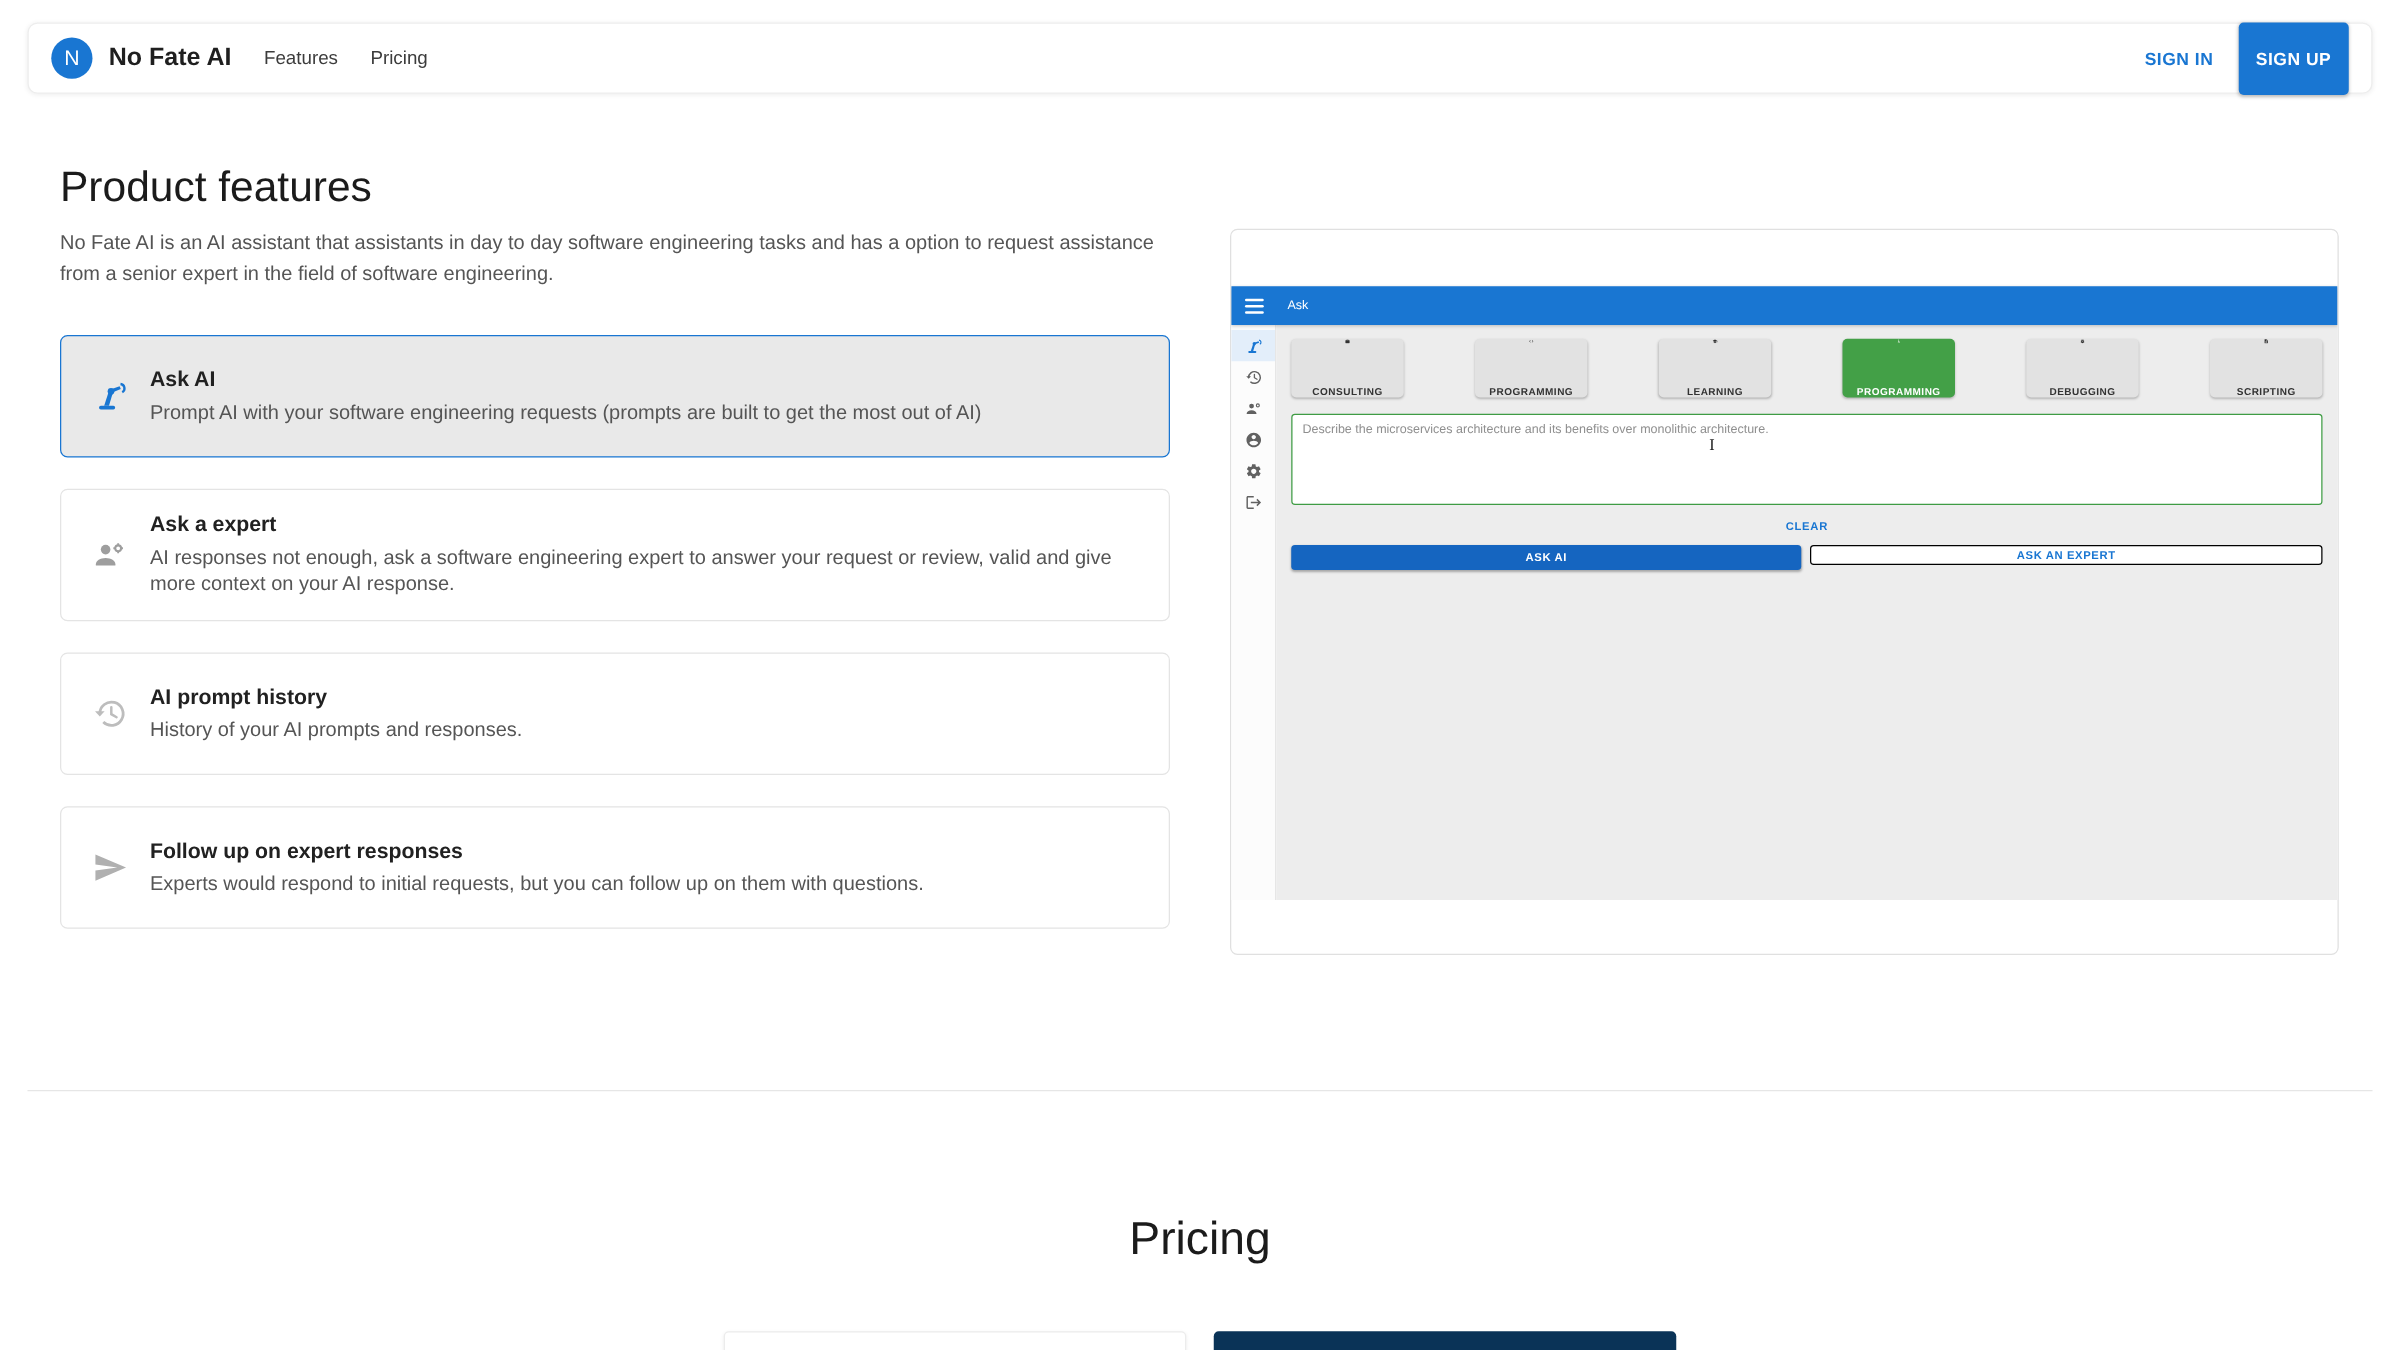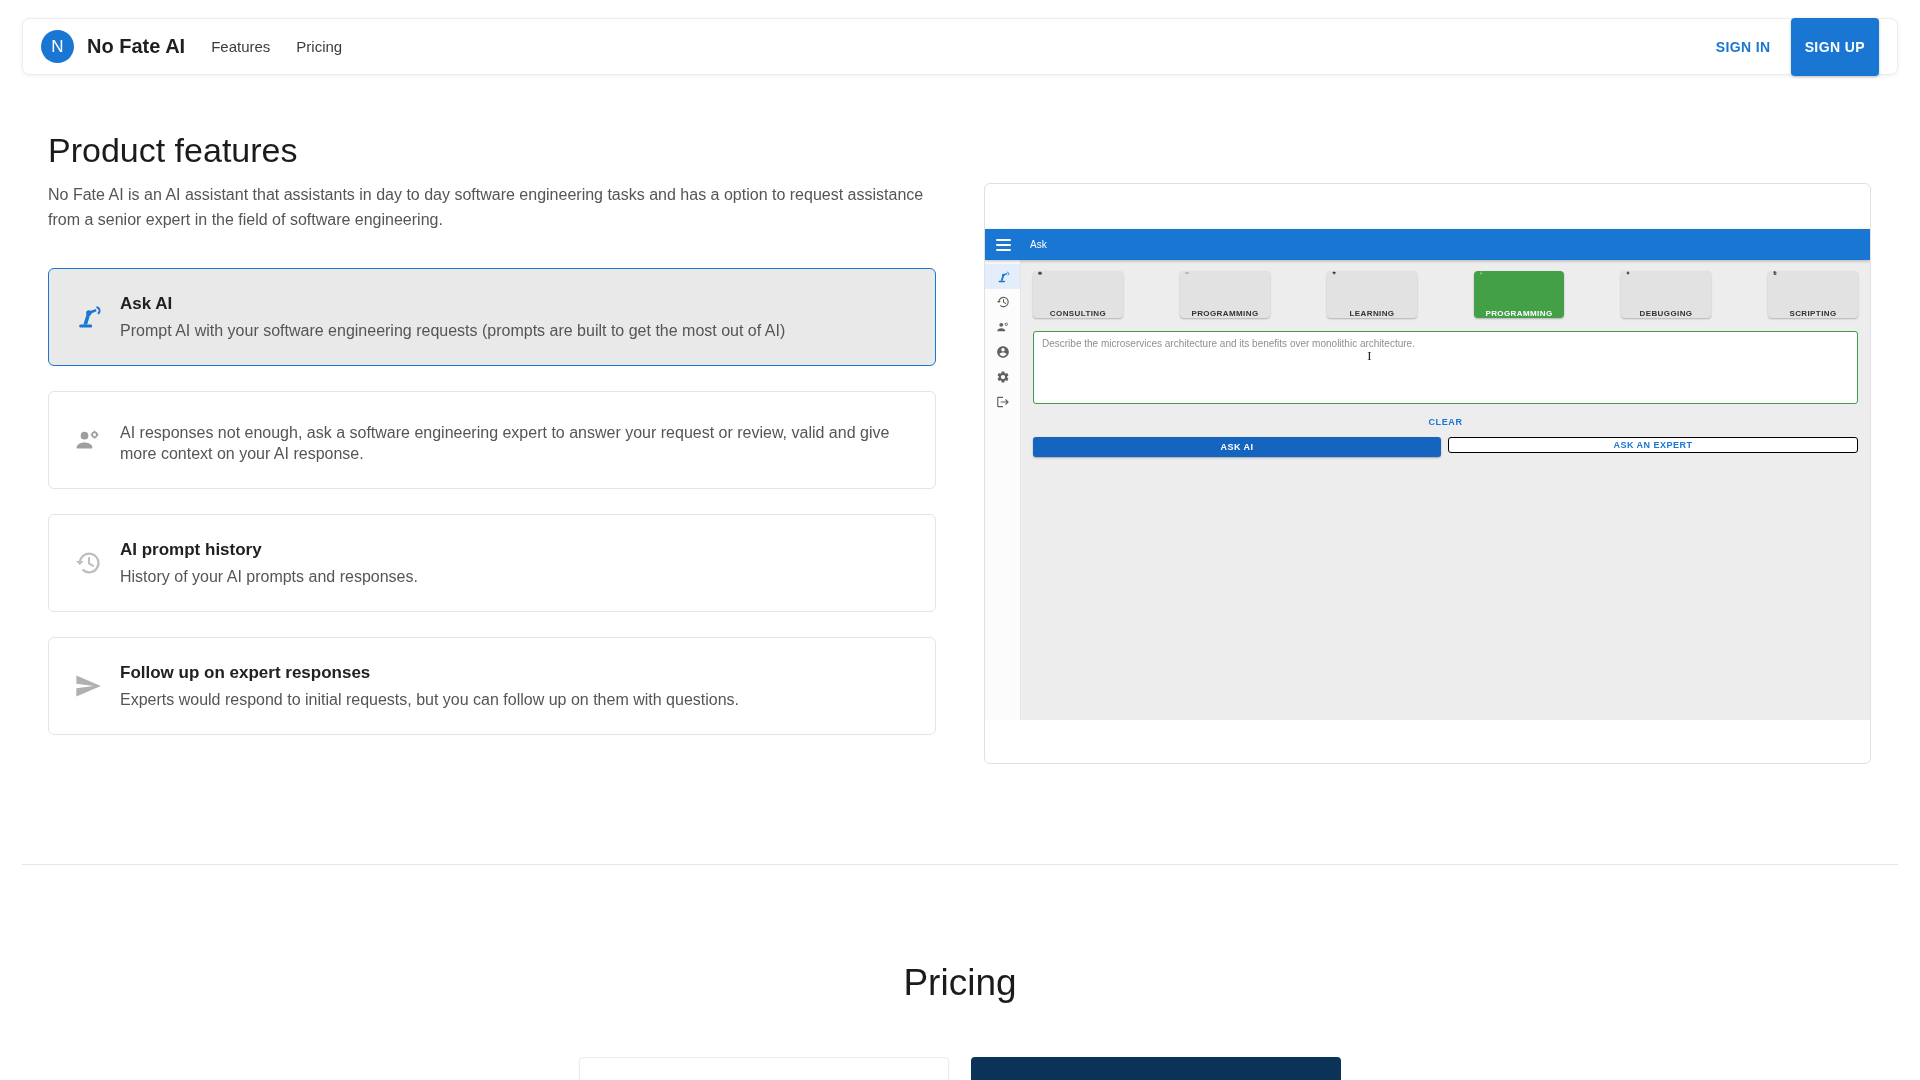--- a/index.html
+++ b/index.html
@@ -45,21 +45,21 @@
   .app-body { display: flex; height: 460px; }
   .app-sidebar { width: 36px; background: #fcfcfc; border-right: 1px solid #e6e6e6;
     padding-top: 4px; display: flex; flex-direction: column; }
   .side-item { height: 25px; display: flex; align-items: center; justify-content: center;
     cursor: pointer; color: #616161; }
   .side-item.selected { background: #e3eefa; color: #1976d2; }
   .side-item svg { width: 14px; height: 14px; }
   .app-content { flex: 1; background: #ededed; padding: 11px 12px; }
   .cat-row { display: flex; justify-content: space-between; }
   .cat-btn { width: 90px; height: 47px; background: #e2e2e2; border: none; border-radius: 4px;
-    box-shadow: 0 1px 2px rgba(0,0,0,.25); display: flex; flex-direction: column; 
+    box-shadow: 0 1px 2px rgba(0,0,0,.25); display: flex; flex-direction: column; align-items: center;
     justify-content: center; cursor: pointer; color: #333; gap: 29px; }
   .cat-btn svg { width: 14px; height: 14px; }
   .cat-label { font-size: 8px; font-weight: bold; letter-spacing: .4px; margin-top: 5px; }
   .cat-btn.selected { background: #43a047; color: #fff; }
   .prompt-box { margin-top: 13px; height: 73px; background: #ffffff; border: 1px solid #3f9c44;
     border-radius: 3px; padding: 6px 8px; position: relative; cursor: text; }
   .prompt-text { font-size: 10px; color: #8f8f8f; }
   .ibeam-cursor { position: absolute; left: 40.5%; top: 16px; font-family: "Liberation Serif", serif;
     font-size: 13px; color: #222; }
   .clear-row { text-align: center; margin-top: 7px; }
@@ -124,20 +124,21 @@
         <path d="M2.3 19.2v-.8c0-2.4 3-4.3 6.7-4.3s6.7 1.9 6.7 4.3v.8z"></path>
         <circle cx="17.6" cy="7.4" r="2" fill="none" stroke="#9e9e9e" stroke-width="1.4"></circle>
         <g stroke="#9e9e9e" stroke-width="1.3">
           <line x1="17.6" y1="4" x2="17.6" y2="5.2"></line>
             <line x1="17.6" y1="9.6" x2="17.6" y2="10.8"></line>
           <line x1="14.3" y1="7.4" x2="15.5" y2="7.4"></line>
             <line x1="19.7" y1="7.4" x2="20.9" y2="7.4"></line>
         </g>
       </svg>
       <div>
+        <div class="feature-title">Ask a expert</div>
         <div class="feature-desc">AI responses not enough, ask a software engineering expert to answer your request or review, valid and give more context on your AI response.</div>
       </div>
     </div>
 
     <div class="feature-card">
       <svg class="feature-icon" viewBox="0 0 24 24">
         <path d="M5 12a8 8 0 1 1 2.4 5.7" fill="none" stroke="#bdbdbd" stroke-width="1.9"></path>
         <path d="M1.7 10.3 l3.3 3.5 3.3-3.5z" fill="#bdbdbd"></path>
         <path d="M12.9 7.6 V12.3 l3.6 2.1" fill="none" stroke="#bdbdbd" stroke-width="1.7" stroke-linecap="round"></path>
       </svg>

